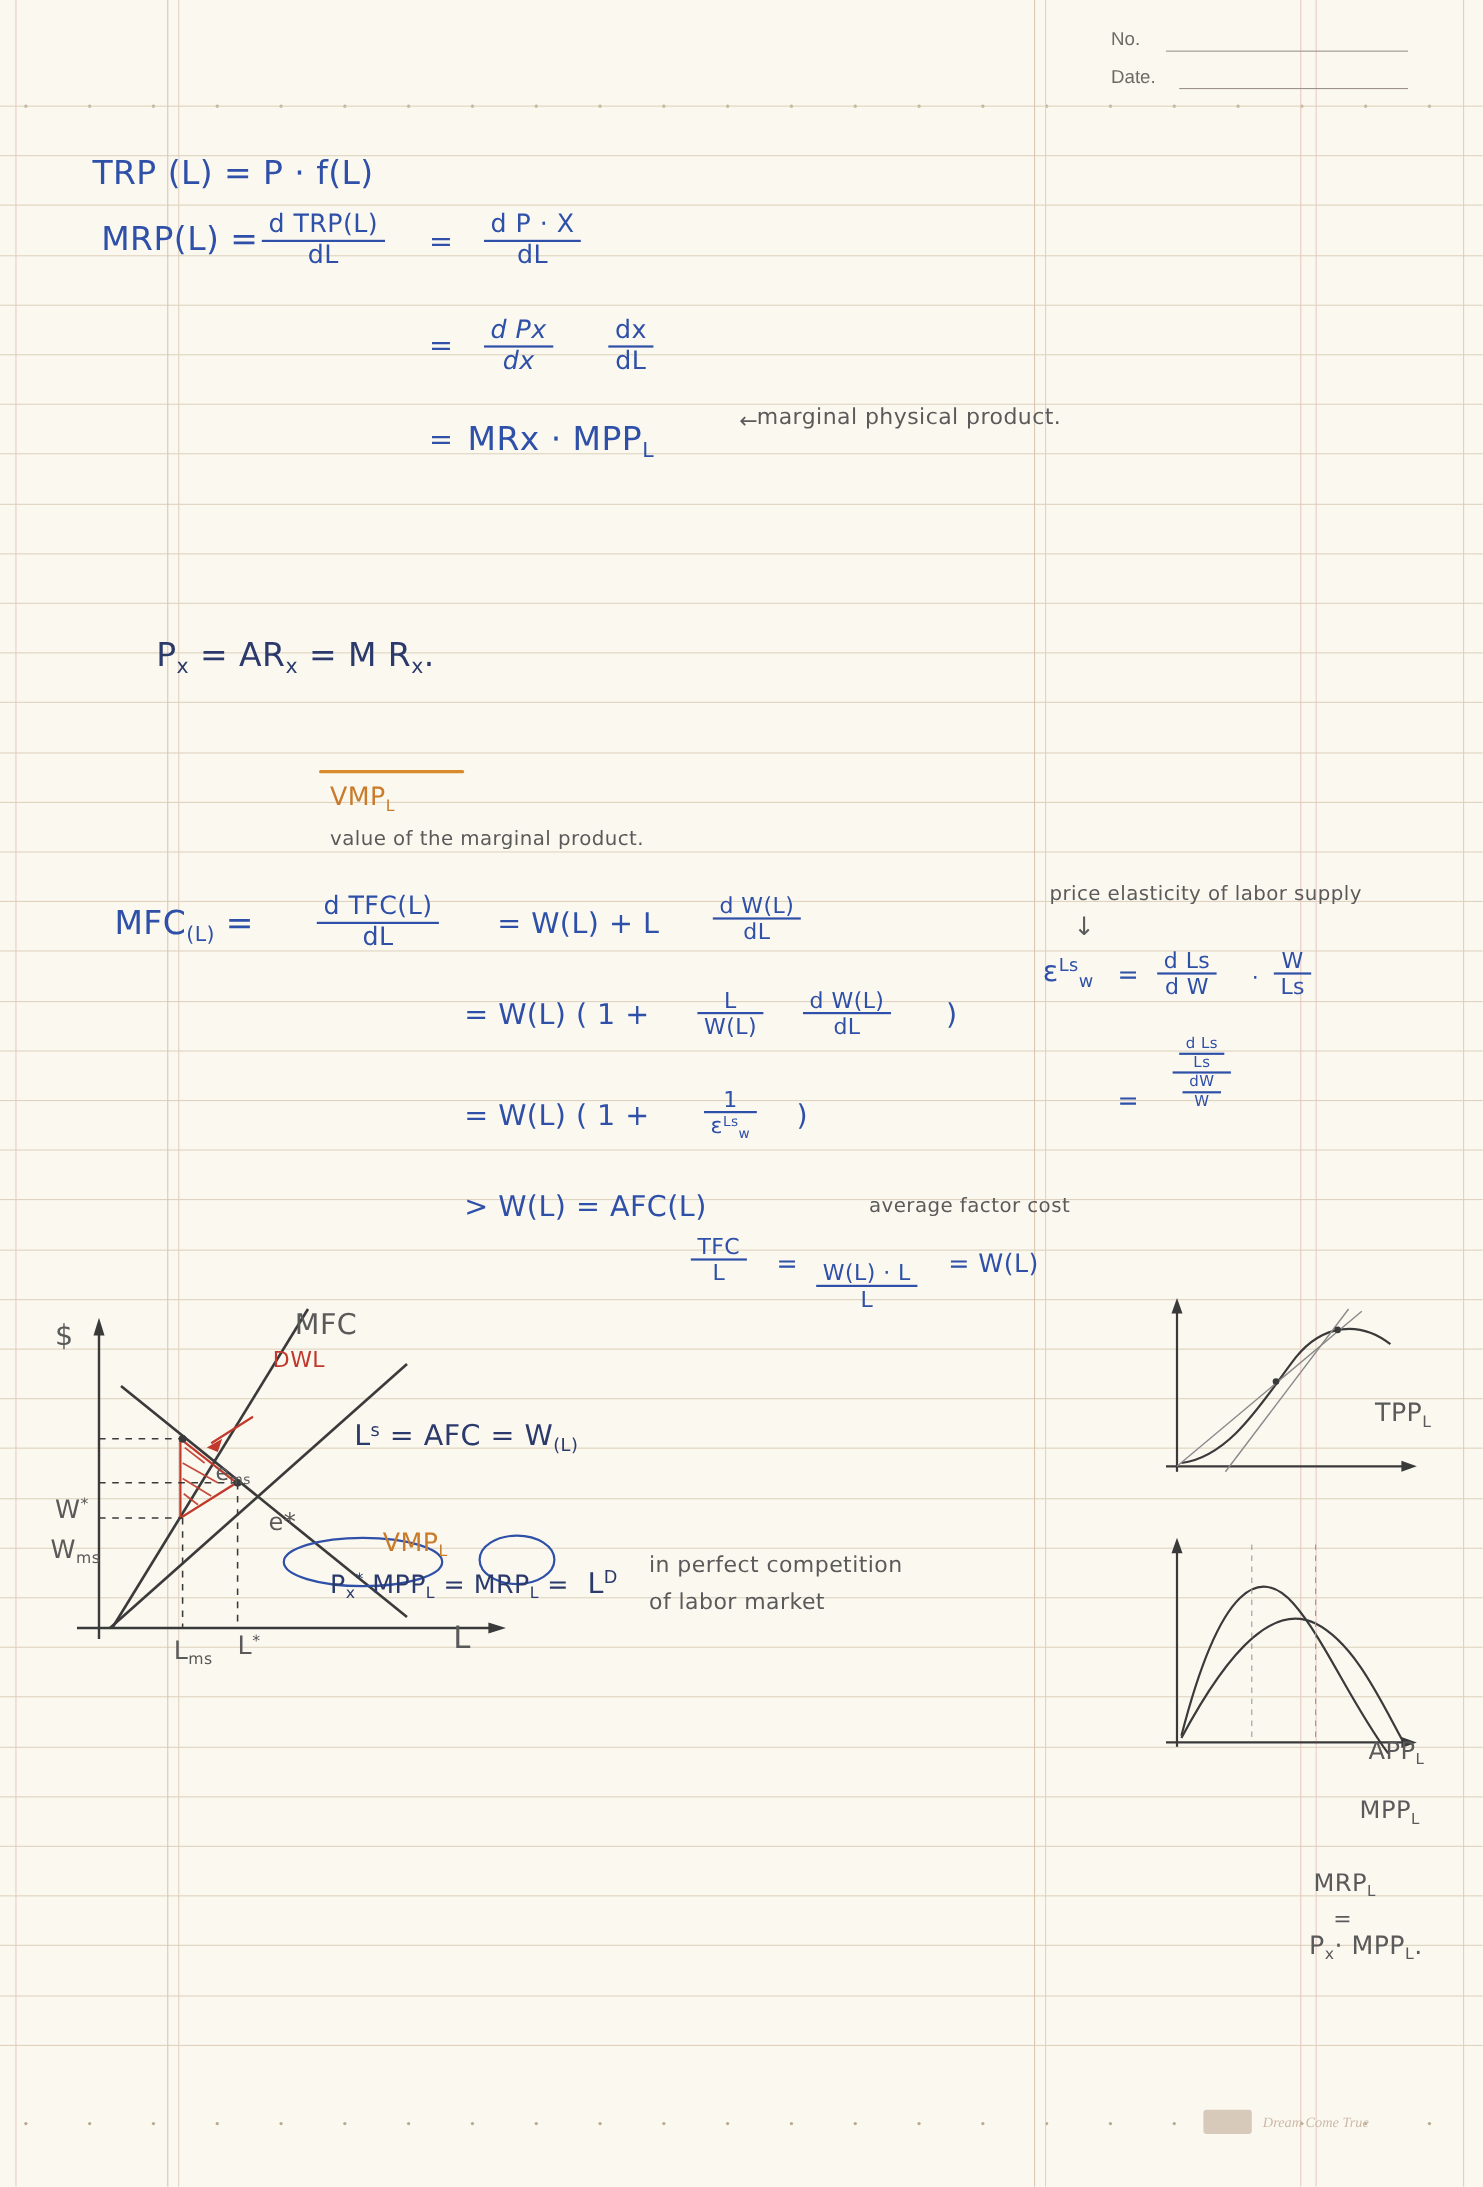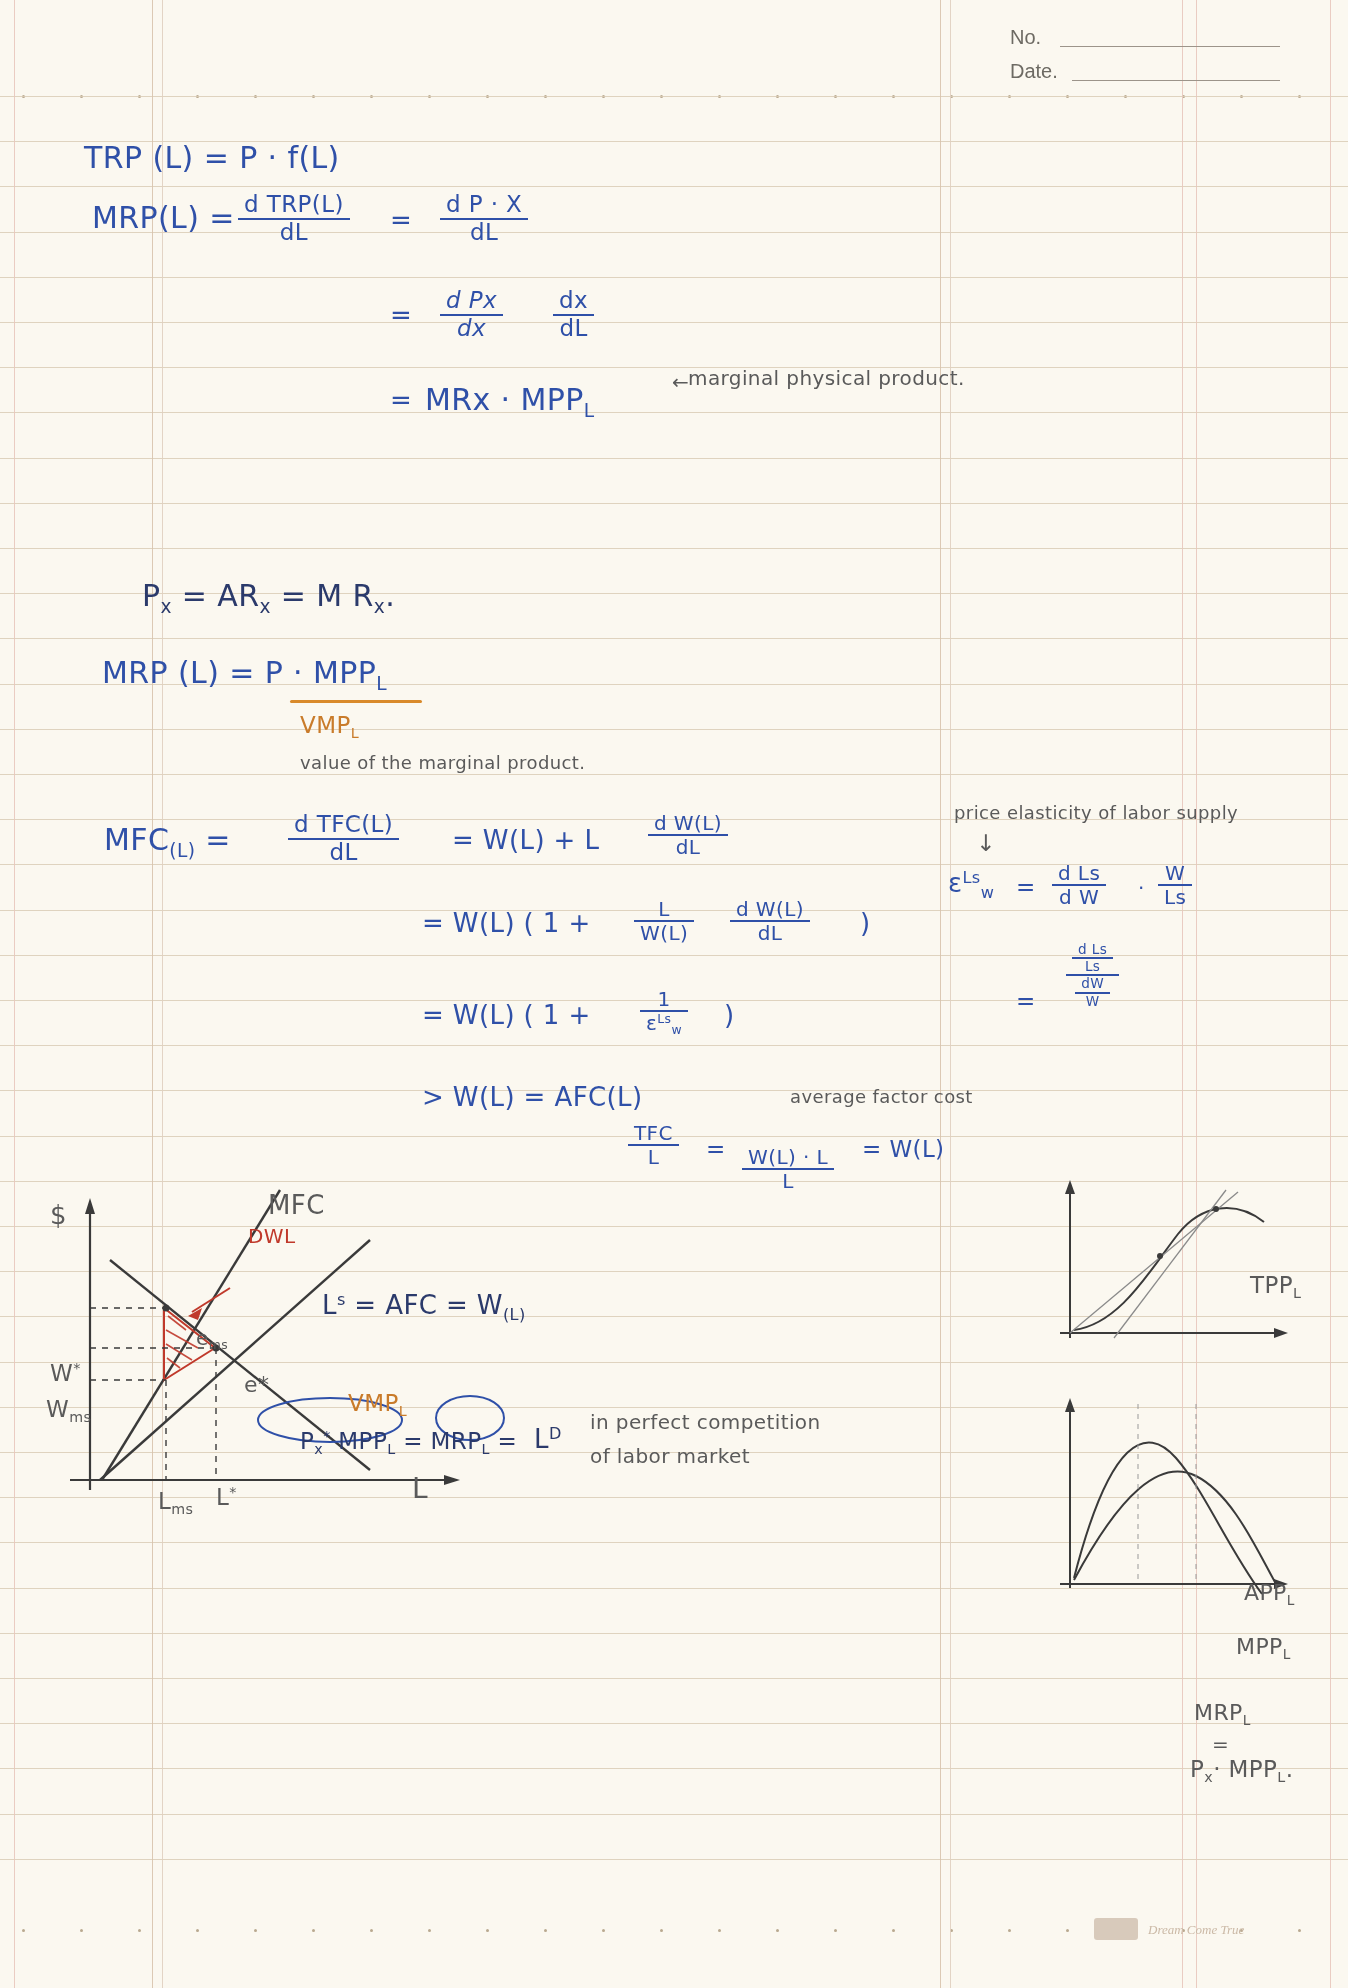--- a/index.html
+++ b/index.html
@@ -29,21 +29,21 @@
   .vline.strong{background:#d8c3ad;}
   .dotrow{
     position:absolute;left:0;right:0;height:3px;
   }
   .dotrow span{
     position:absolute;width:3px;height:3px;border-radius:50%;
     background:#b9a98f;
   }
   
   .hdr{
-    position:absolute;color:#6d6a63;font-size:20px;
+    position:absolute;color:#6d6a63;font-size:17px;
     font-family:"Liberation Sans", sans-serif;
   }
   .hdrline{
     position:absolute;height:1px;background:#9c948a;
   }
   
   .hw{
     position:absolute;
     font-family:"DejaVu Sans", sans-serif;
     color:#2f4f9e;
@@ -217,23 +217,20 @@
   <div class="hw ink-pencil f20" style="left:672px;top:370px;">
     ←
   </div>
   <div class="hw ink-pencil f20" style="left:688px;top:366px;">marginal physical product.</div>
 
 
   <div class="hw ink-dark f30" style="left:142px;top:578px;">
     <span>P</span><span class="sub">x</span><span> = AR</span><span class="sub">x</span><span> = M R</span><span class="sub">x</span><span>.</span>
   </div>
 
-  <div class="hw ink-blue f30" style="left:102px;top:655px;">
-    <span>MRP (L)   =   P · MPP</span><span class="sub">L</span>
-  </div>
   <div class="uline-orange" style="left:290px;top:700px;width:132px;"></div>
   <div class="hw ink-orange f23" style="left:300px;top:712px;">
     <span>VMP</span><span class="sub">L</span>
   </div>
   <div class="hw ink-pencil f18" style="left:300px;top:752px;">value of the marginal product.</div>
 
   <div class="hw ink-blue f30" style="left:104px;top:822px;">
     <span>MFC</span><span class="sub">(L)</span><span> =</span>
   </div>
   <div class="hw ink-blue f23" style="left:288px;top:812px;">

